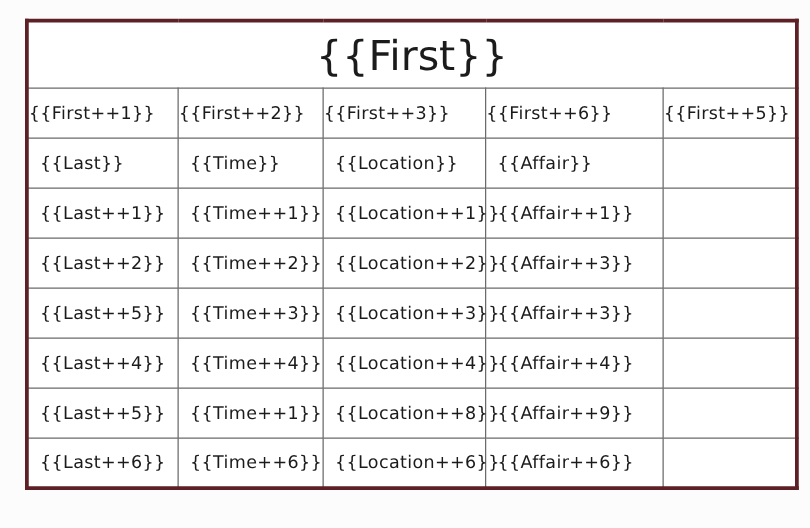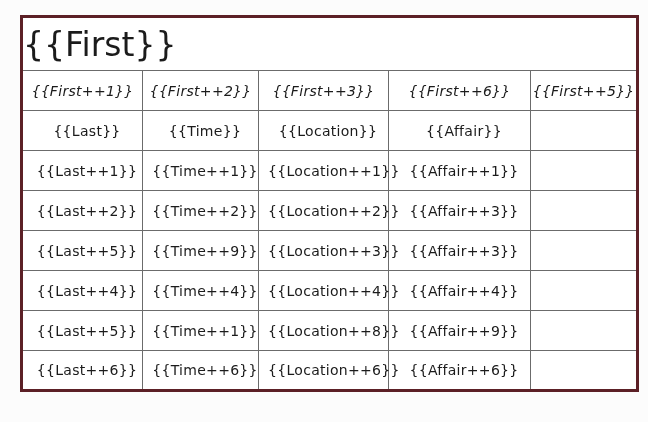--- a/index.html
+++ b/index.html
@@ -37,32 +37,30 @@
     color: var(--text-color);
     font-size: 14px;
     letter-spacing: 0.3px;
     white-space: nowrap;
     overflow: visible;
     vertical-align: middle;
     padding: 0;
   }
   td.title-cell {
     height: 54px;
-    text-align: left;
+    text-align: center;
     font-size: 33px;
     letter-spacing: 0px;
   }
   td.header-cell {
     height: 40px;
-    text-align: center;
-    font-style: italic;
   }
   td.body-cell {
     height: 40px;
-    text-align: center;
+    text-align: left;
     padding-left: 9px;
   }
 </style>
 </head>
 <body style="background: rgb(252, 252, 252);">
 
 <div class="canvas">
   <table class="doc-table">
     <colgroup>
       <col style="width:121px">
@@ -98,21 +96,21 @@
       </tr>
       <tr>
         <td class="body-cell">{{Last++2}}</td>
         <td class="body-cell">{{Time++2}}</td>
         <td class="body-cell">{{Location++2}}</td>
         <td class="body-cell">{{Affair++3}}</td>
         <td class="body-cell"></td>
       </tr>
       <tr>
         <td class="body-cell">{{Last++5}}</td>
-        <td class="body-cell">{{Time++9}}</td>
+        <td class="body-cell">{{Time++3}}</td>
         <td class="body-cell">{{Location++3}}</td>
         <td class="body-cell">{{Affair++3}}</td>
         <td class="body-cell"></td>
       </tr>
       <tr>
         <td class="body-cell">{{Last++4}}</td>
         <td class="body-cell">{{Time++4}}</td>
         <td class="body-cell">{{Location++4}}</td>
         <td class="body-cell">{{Affair++4}}</td>
         <td class="body-cell"></td>

